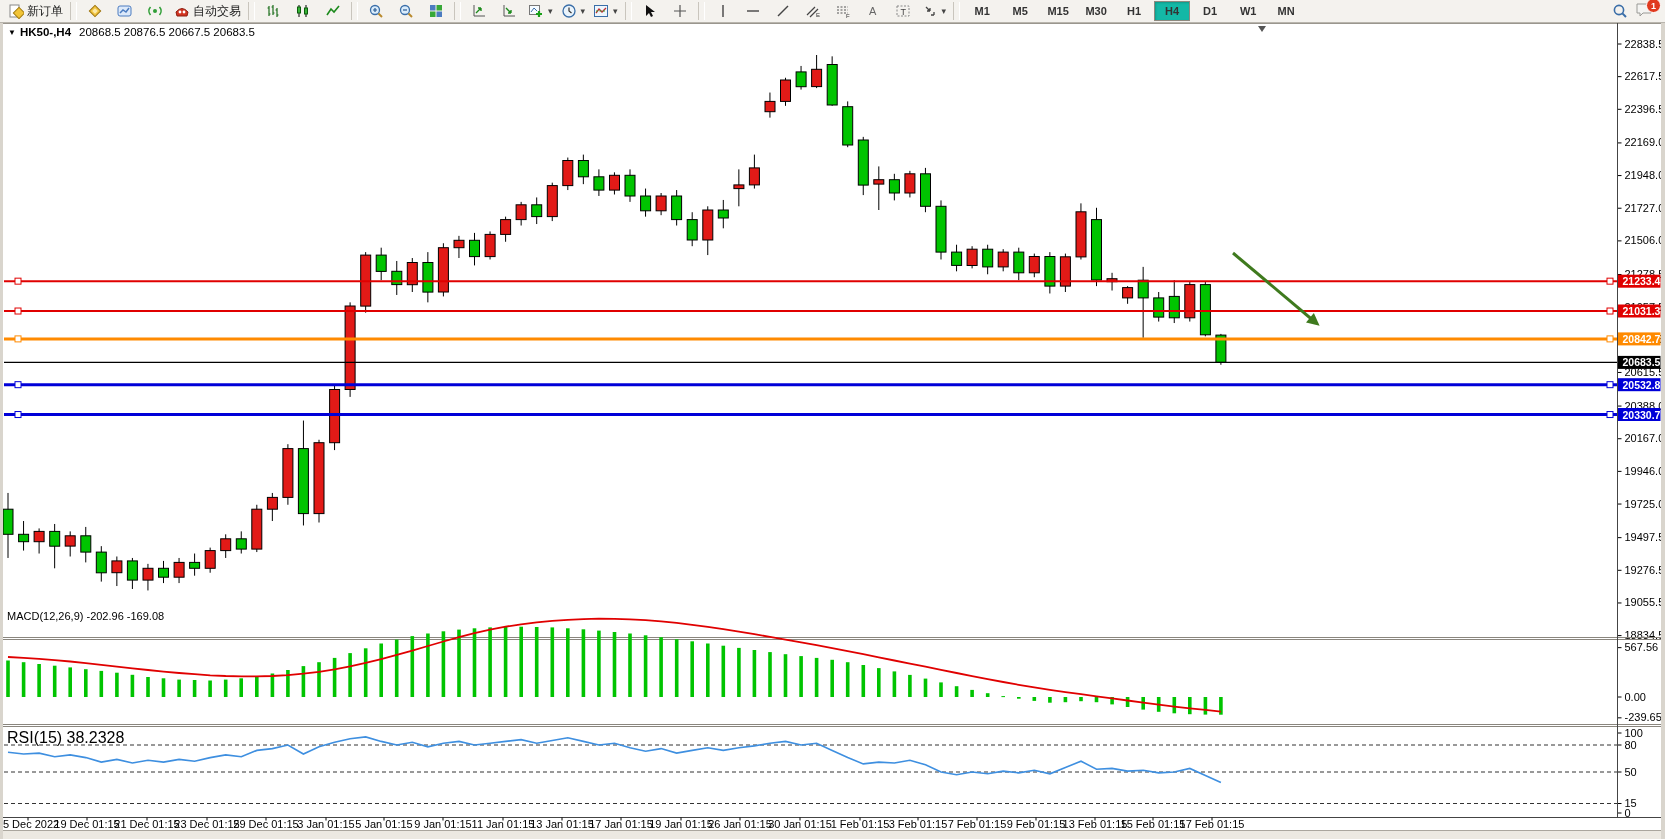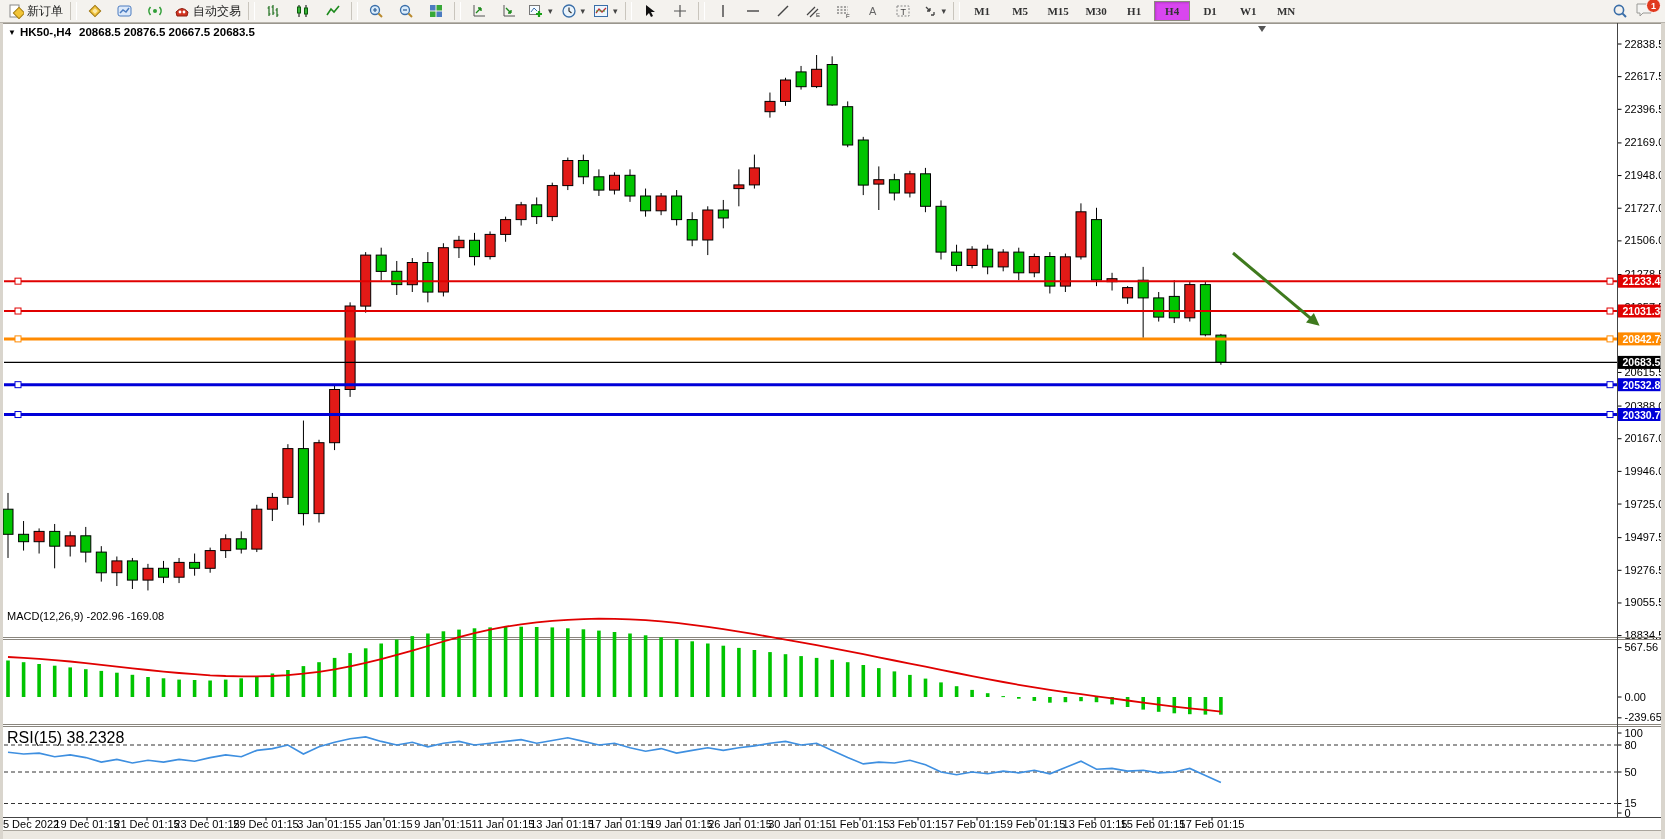--- a/index.html
+++ b/index.html
@@ -6,31 +6,31 @@
     font-family:"Liberation Sans",sans-serif;}
   .app{position:relative;width:1665px;height:839px;}
   
   .toolbar{position:absolute;left:0;top:0;width:1665px;height:23px;background:#f4f2ee;
     border-bottom:1px solid #b9b5ad;display:flex;align-items:center;padding-left:4px;box-sizing:border-box;z-index:5;}
   .tbtn{height:20px;min-width:22px;display:flex;align-items:center;justify-content:center;
     gap:3px;padding:0 3px;border:1px solid transparent;border-radius:2px;color:#222;font-size:12px;}
   .tsep{width:5px;height:18px;margin:0 3px;border-left:1px solid #c9c5bd;border-right:1px solid #ffffff;}
   .tfbtn{height:18px;min-width:26px;padding:0 4px;display:flex;align-items:center;justify-content:center;
     font-size:11px;font-weight:bold;color:#333;border:1px solid transparent;margin:0 1px;}
-  .tfbtn.active{border:1px solid #8d897f;background:#d946ef;box-shadow:inset 1px 1px 2px rgba(0,0,0,.18);}
+  .tfbtn.active{border:1px solid #8d897f;background:#14b8a6;box-shadow:inset 1px 1px 2px rgba(0,0,0,.18);}
   .dd{font-size:9px;color:#444;margin-left:1px;}
   .toolbar-right{margin-left:auto;display:flex;align-items:center;margin-right:8px;gap:6px;}
   .chatwrap{position:relative;width:22px;height:20px;}
   .badge{position:absolute;right:-4px;top:-3px;min-width:13px;height:13px;border-radius:8px;background:#e03a1e;
     color:#fff;font-size:9px;font-weight:bold;display:flex;align-items:center;justify-content:center;border:1px solid #fff;}
   
   .overlay{position:absolute;z-index:4;color:#000;white-space:nowrap;}
   #symbol-label{left:8px;top:26px;font-size:11.5px;font-weight:bold;}
   #symbol-label .tri{font-size:8px;vertical-align:1px;margin-right:4px;}
-  #symbol-label .ohlc{font-weight:bold;margin-left:8px;}
+  #symbol-label .ohlc{font-weight:normal;margin-left:8px;}
   #macd-label{left:7px;top:610px;font-size:11px;}
   #rsi-label{left:7px;top:729px;font-size:16px;}
   svg.chartsvg{position:absolute;left:0;top:0;z-index:1;}
   .icon16{display:block;}
 </style>
 </head>
 <body>
 
 <div class="app">
 
@@ -197,21 +197,21 @@
       </svg>
     </div>
     <div class="tbtn">
       <svg class="icon16" width="16" height="16">
         <path d="M4 4 l4 4 M8 8 l0 -3 M8 8 l-3 0" stroke="#444" stroke-width="1.3" fill="none"></path>
         <path d="M12 12 l-3 0 M12 12 l0 -3" stroke="#444" stroke-width="1.3" fill="none"></path>
       </svg>
         <span class="dd">▾</span>
     </div>
     <div class="tsep"></div>
-    <div id="tf-buttons" style="display:flex;align-items:center;font-family:Liberation Serif, serif;">
+    <div id="tf-buttons" style="display:flex;align-items:center;">
         <div class="tfbtn">M1</div>
         <div class="tfbtn">M5</div>
         <div class="tfbtn">M15</div>
         <div class="tfbtn">M30</div>
         <div class="tfbtn">H1</div>
         <div class="tfbtn active">H4</div>
         <div class="tfbtn">D1</div>
         <div class="tfbtn">W1</div>
         <div class="tfbtn">MN</div>
       </div>

